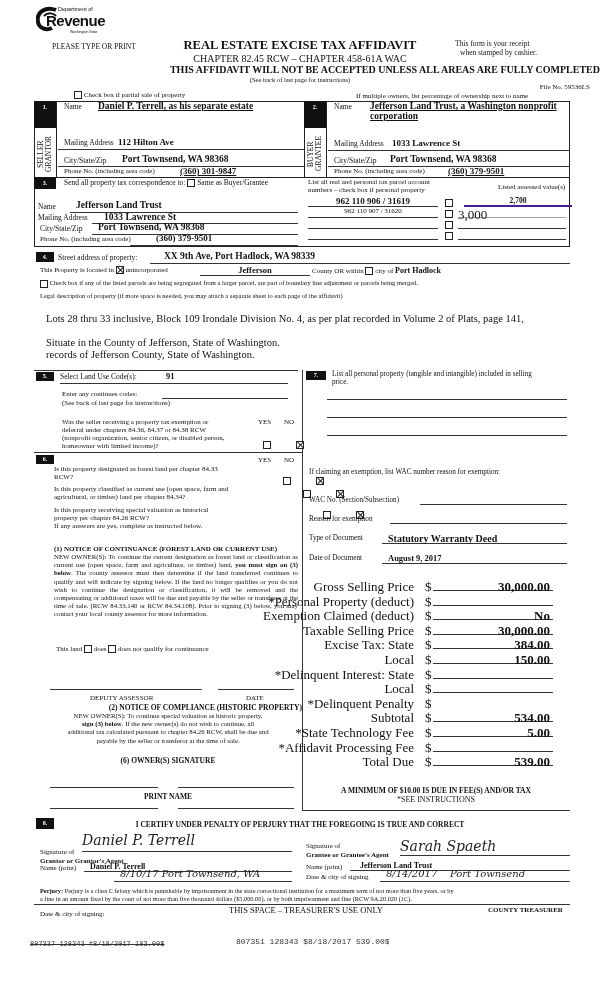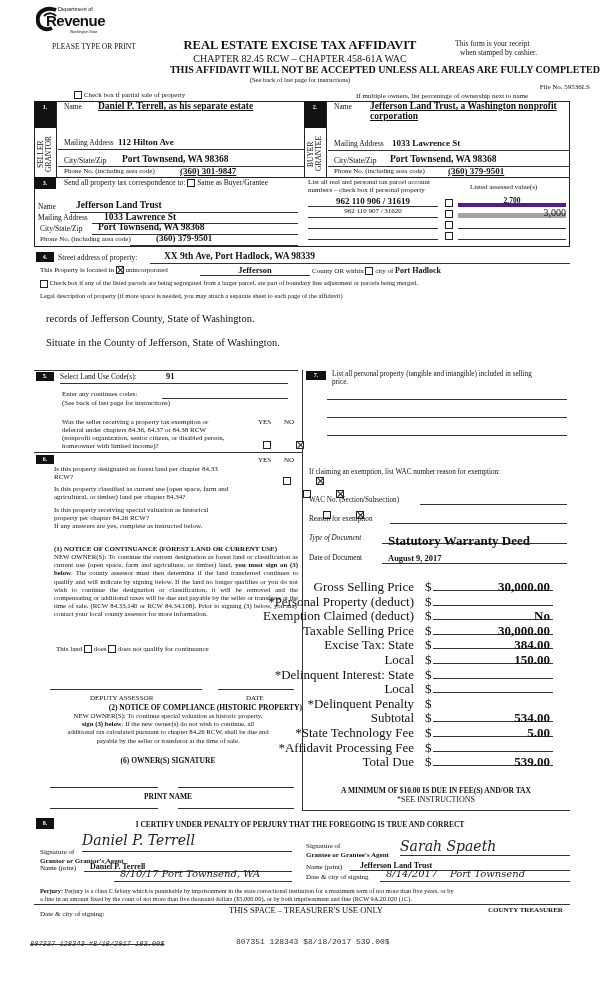--- a/index.html
+++ b/index.html
@@ -105,31 +105,31 @@
 <div class="abs" style="left:92px;top:224px;width:206px;height:11px;border-bottom:1px solid #333;"></div>
 <span class="abs b" style="left:98px;top:222px;font-size:9.5px;">Port Townsend, WA 98368</span>
 <span class="abs" style="left:40px;top:235px;font-size:7px;">Phone No. (including area code)</span>
 <div class="abs" style="left:130px;top:235px;width:168px;height:11px;border-bottom:1px solid #333;"></div>
 <span class="abs b" style="left:156px;top:233px;font-size:9px;">(360) 379-9501</span>
 
 <div class="abs" style="left:308px;top:178px;font-size:7px;line-height:8px;">
   <div>List all real and personal tax parcel account</div>
   <div>numbers – check box if personal property</div>
 </div>
-<div class="abs" style="left:470px;top:183px;font-size:7px;">Listed assessed value(s)</div>
+<div class="abs" style="left:498px;top:183px;font-size:7px;">Listed assessed value(s)</div>
 <div class="abs" style="left:308px;top:196px;width:260px;">
   <div style="position:relative;height:11px;">
     <span class="abs b" style="left:0;width:130px;text-align:center;font-size:9px;border-bottom:1px solid #333;height:11px;">962 110 906 / 31619</span>
     <span class="abs cb" style="left:137px;top:2px;"></span>
-    <span class="abs b" style="left:150px;width:108px;text-align:center;font-size:7.5px;border-bottom:4px solid #4c1d95;height:11px;">2,700</span>
+    <span class="abs b" style="left:156px;width:108px;text-align:center;font-size:7.5px;border-bottom:2px solid #4c1d95;height:11px;">2,700</span>
   </div>
   <div style="position:relative;height:11px;">
     <span class="abs" style="left:0;width:130px;text-align:center;font-size:7px;border-bottom:1px solid #333;height:11px;">962 110 907 / 31620</span>
     <span class="abs cb" style="left:137px;top:2px;"></span>
-    <span class="abs" style="left:150px;width:108px;text-align:right;font-size:10px;border-bottom:5px solid #a3a3a3;height:11px;">3,000</span>
+    <span class="abs" style="left:150px;width:108px;text-align:left;font-size:13px;border-bottom:1px solid #a3a3a3;height:11px;">3,000</span>
   </div>
   <div style="position:relative;height:11px;">
     <span class="abs" style="left:0;width:130px;border-bottom:1px solid #333;height:11px;"></span>
     <span class="abs cb" style="left:137px;top:2px;"></span>
     <span class="abs" style="left:150px;width:108px;border-bottom:1px solid #333;height:11px;"></span>
   </div>
   <div style="position:relative;height:11px;">
     <span class="abs" style="left:0;width:130px;border-bottom:1px solid #333;height:11px;"></span>
     <span class="abs cb" style="left:137px;top:2px;"></span>
     <span class="abs" style="left:150px;width:108px;border-bottom:1px solid #333;height:11px;"></span>
@@ -153,22 +153,23 @@
   <span class="cb"></span>
   <span>city of</span>
   <span class="b" style="font-size:8px;">Port Hadlock</span>
 </div>
 <div class="abs" style="left:40px;top:279px;font-size:6.5px;">
   <span class="cb"></span>
   <span>Check box if any of the listed parcels are being segregated from a larger parcel, are part of boundary line adjustment or parcels being merged.</span>
 </div>
 <div class="abs" style="left:40px;top:292px;font-size:6.5px;">Legal description of property (if more space is needed, you may attach a separate sheet to each page of the affidavit)</div>
 <div class="abs" style="left:46px;top:313px;font-size:10.5px;line-height:12px;">
+  <div>Lots 28 thru 33 inclusive, Block 109 Irondale Division No. 4, as per plat recorded in Volume 2 of Plats, page 141,</div>
+  <div style="margin-top:12px;">Situate in the County of Jefferson, State of Washington.</div>
   <div>records of Jefferson County, State of Washington.</div>
-  <div style="margin-top:12px;">Situate in the County of Jefferson, State of Washington.</div>
 </div>
 
 
 <div class="abs" style="left:34px;top:370px;width:264px;height:440px;border-top:1px solid #333;"></div>
 <div class="abs" style="left:302px;top:370px;width:1px;height:440px;background:#333;"></div>
 <span class="abs num" style="left:36px;top:372px;width:18px;height:9px;line-height:9px;">5.</span>
 <span class="abs" style="left:60px;top:372px;font-size:7.5px;">Select Land Use Code(s):</span>
 <span class="abs b" style="left:166px;top:371px;font-size:8.5px;">91</span>
 <div class="abs" style="left:60px;top:383px;width:228px;border-bottom:1px solid #333;"></div>
 <span class="abs" style="left:62px;top:390px;font-size:7px;">Enter any continues codes:</span>
@@ -246,22 +247,22 @@
   <div>price.</div>
 </div>
 <div class="abs" style="left:327px;top:399px;width:240px;border-top:1px solid #333;"></div>
 <div class="abs" style="left:327px;top:417px;width:240px;border-top:1px solid #333;"></div>
 <div class="abs" style="left:327px;top:435px;width:240px;border-top:1px solid #333;"></div>
 <div class="abs" style="left:309px;top:468px;font-size:7.2px;">If claiming an exemption, list WAC number reason for exemption:</div>
 <span class="abs" style="left:309px;top:496px;font-size:7.2px;">WAC No. (Section/Subsection)</span>
 <div class="abs" style="left:420px;top:496px;width:147px;height:9px;border-bottom:1px solid #333;"></div>
 <span class="abs" style="left:309px;top:515px;font-size:7.2px;">Reason for exemption</span>
 <div class="abs" style="left:390px;top:515px;width:177px;height:9px;border-bottom:1px solid #333;"></div>
-<span class="abs" style="left:309px;top:534px;font-size:7.2px;font-style:italic;">Type of Document</span>
-<div class="abs b" style="left:382px;top:533px;width:185px;height:11px;border-bottom:1px solid #333;font-size:13px;padding-left:6px;">Statutory Warranty Deed</div>
+<span class="abs" style="left:309px;top:534px;font-size:7.2px;">Type of Document</span>
+<div class="abs b" style="left:382px;top:533px;width:185px;height:11px;border-bottom:1px solid #333;font-size:10px;padding-left:6px;">Statutory Warranty Deed</div>
 <span class="abs" style="left:309px;top:554px;font-size:7.2px;">Date of Document</span>
 <div class="abs b" style="left:382px;top:553px;width:185px;height:11px;border-bottom:1px solid #333;font-size:8.5px;padding-left:6px;">August 9, 2017</div>
 
 <div id="fees-container">
     <div class="fee-row" style="top: 579px;">
       <span class="lbl">Gross Selling Price</span>
       <span class="dol">$</span>
       <span class="val">30,000.00</span>
     </div>
     <div class="fee-row" style="top: 593.6px;">
@@ -355,17 +356,17 @@
 
 <div class="abs" style="left:40px;top:887px;width:540px;font-size:6.3px;line-height:8px;">
   <div><b>Perjury:</b><span> Perjury is a class C felony which is punishable by imprisonment in the state correctional institution for a maximum term of not more than five years, or by</span></div>
   <div>a fine in an amount fixed by the court of not more than five thousand dollars ($5,000.00), or by both imprisonment and fine (RCW 9A.20.020 (1C).</div>
 </div>
 <div class="abs" style="left:34px;top:904px;width:536px;border-top:1px solid #333;"></div>
 
 
 <div class="abs" style="left:229px;top:905px;font-size:8.5px;">THIS SPACE – TREASURER'S USE ONLY</div>
 <div class="abs b" style="left:488px;top:906px;font-size:7px;">COUNTY TREASURER</div>
-<div class="abs mono" style="left:30px;top:940px;font-size:7px;text-decoration:line-through;color:#333;font-style:italic;">807337 128343 #8/18/2017 183.00$</div>
+<div class="abs mono" style="left:30px;top:940px;font-size:7px;text-decoration:line-through;color:#333;">807337 128343 #8/18/2017 183.00$</div>
 <div class="abs mono" style="left:236px;top:937px;font-size:8px;color:#333;">807351 128343 $8/18/2017 539.00$</div>
 
 
 
 
 </body></html>

